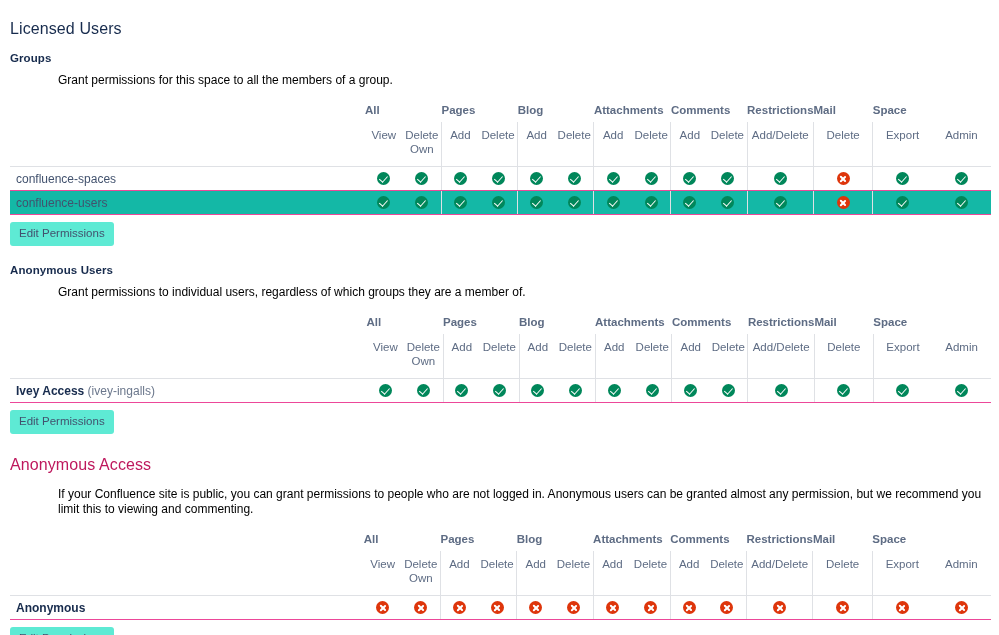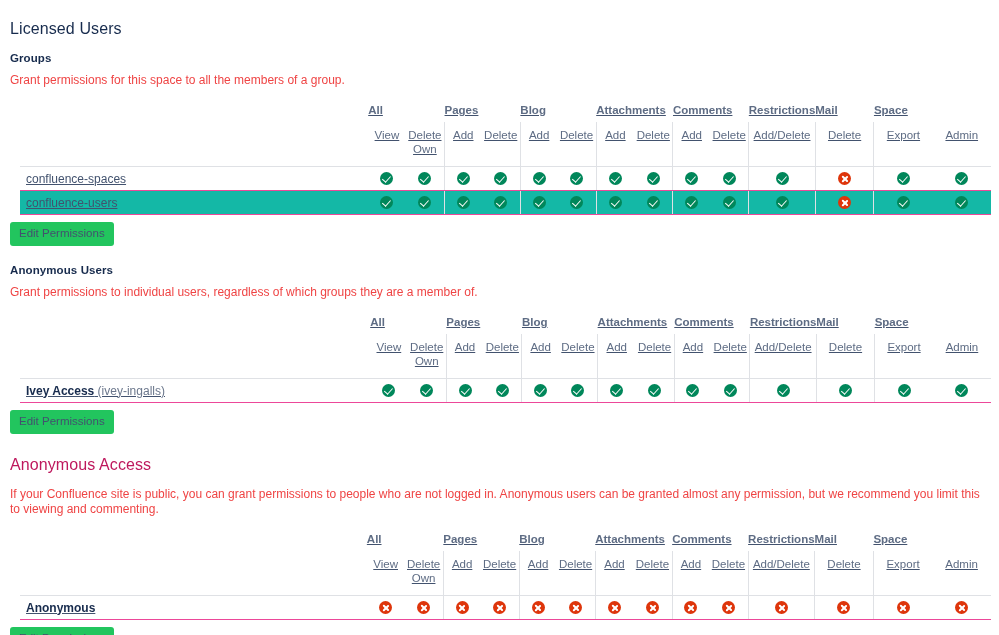--- a/index.html
+++ b/index.html
@@ -26,39 +26,39 @@
   .section-title {
     font-size: 11.5px;
     font-weight: bold;
     color: #172B4D;
     padding: 0 0 0 2px;
     letter-spacing: .1px;
   }
   .section-desc {
     font-size: 12px;
     font-weight: 400;
-    color: #ef4444;
+    color: #000000;
     padding: 0 0 0 2px;
     line-height: 15px;
+    margin-left: 48px;
   }
   .big-section-title {
     font-size: 16px;
     font-weight: 400;
     color: #be185d;
     padding: 0 0 0 2px;
     letter-spacing: .1px;
   }
 
   
   table.perm {
     border-collapse: collapse;
     table-layout: fixed;
     font-size: 11.5px;
-    margin-left: 12px;
-    text-decoration: underline;
+    margin-left: 2px;
   }
   table.perm col.namecol { width: 388px; }
   table.perm col.c { width: 39px; }
   table.perm col.wide { width: 62px; }
 
   .perm th, .perm td { padding: 0; vertical-align: middle; }
 
   .grp-row th {
     font-size: 11.5px;
     font-weight: bold;
@@ -125,21 +125,21 @@
     background: #ffffff;
     border-radius: 1px;
   }
   .icon-no::before { transform: rotate(45deg); }
   .icon-no::after  { transform: rotate(-45deg); }
 
   .btn-edit {
     display: inline-block;
     margin: 7px 0 0 2px;
     padding: 5px 9px 6px 9px;
-    background: #22c55e;
+    background: #5eead4;
     color: #42526E;
     border: none;
     border-radius: 3px;
     font-size: 11.5px;
     font-family: "Liberation Sans", sans-serif;
     cursor: pointer;
     line-height: 13px;
   }
 </style>
 </head>

